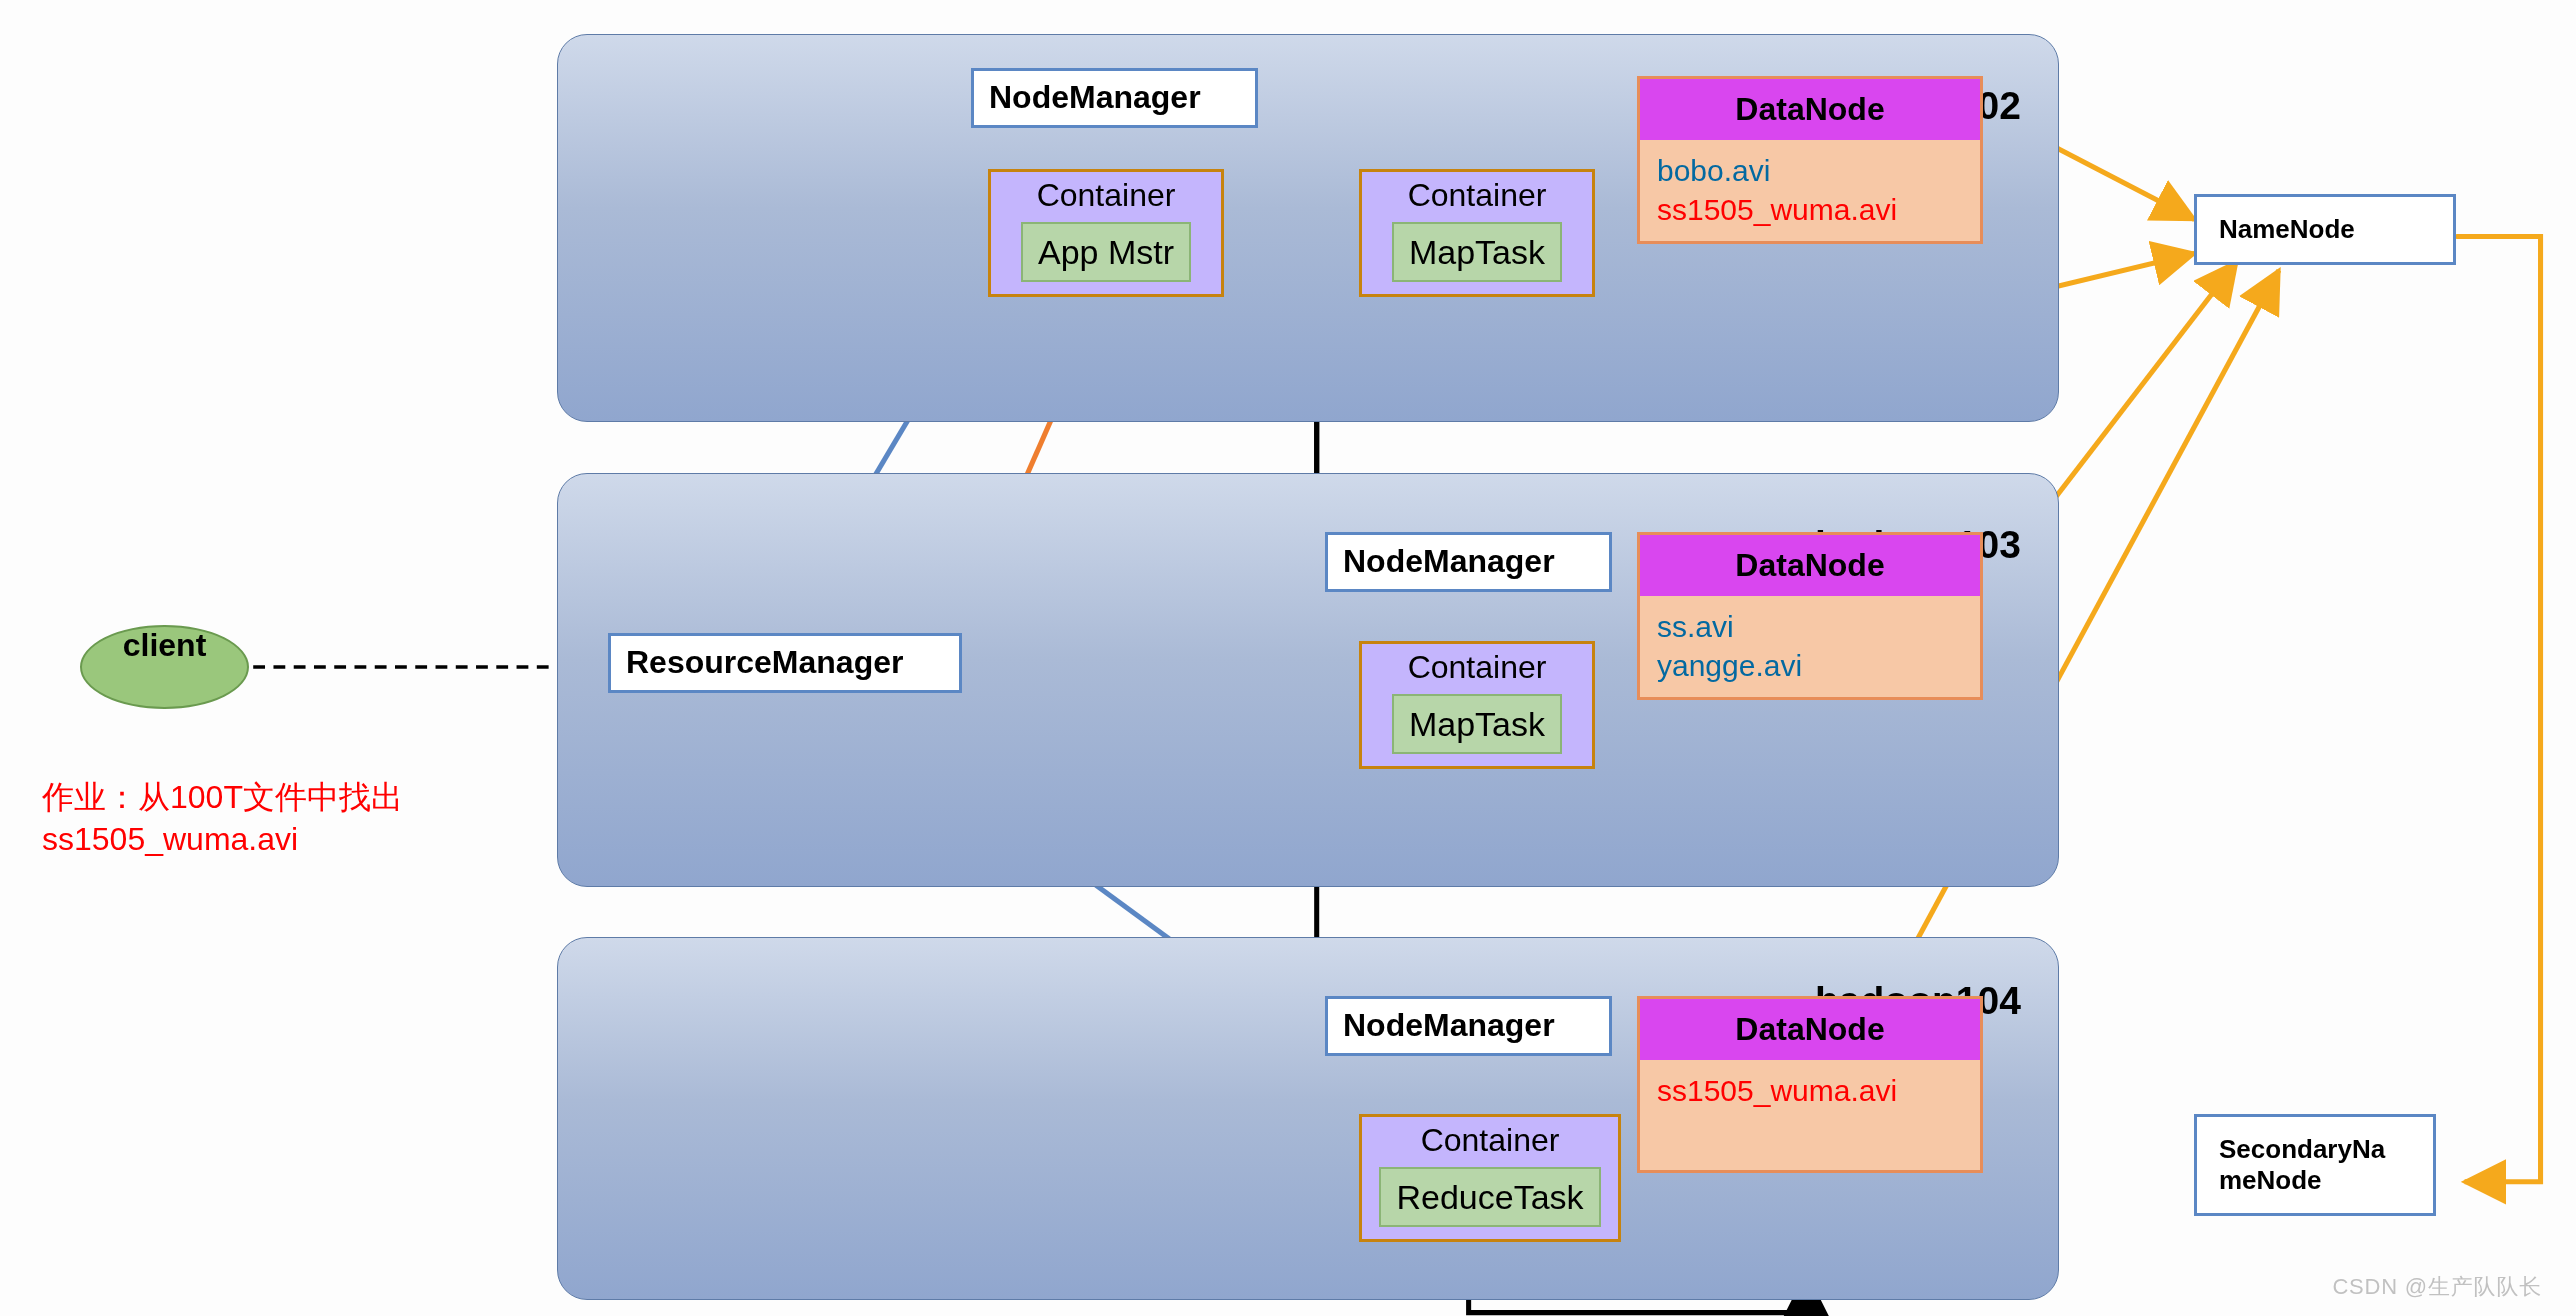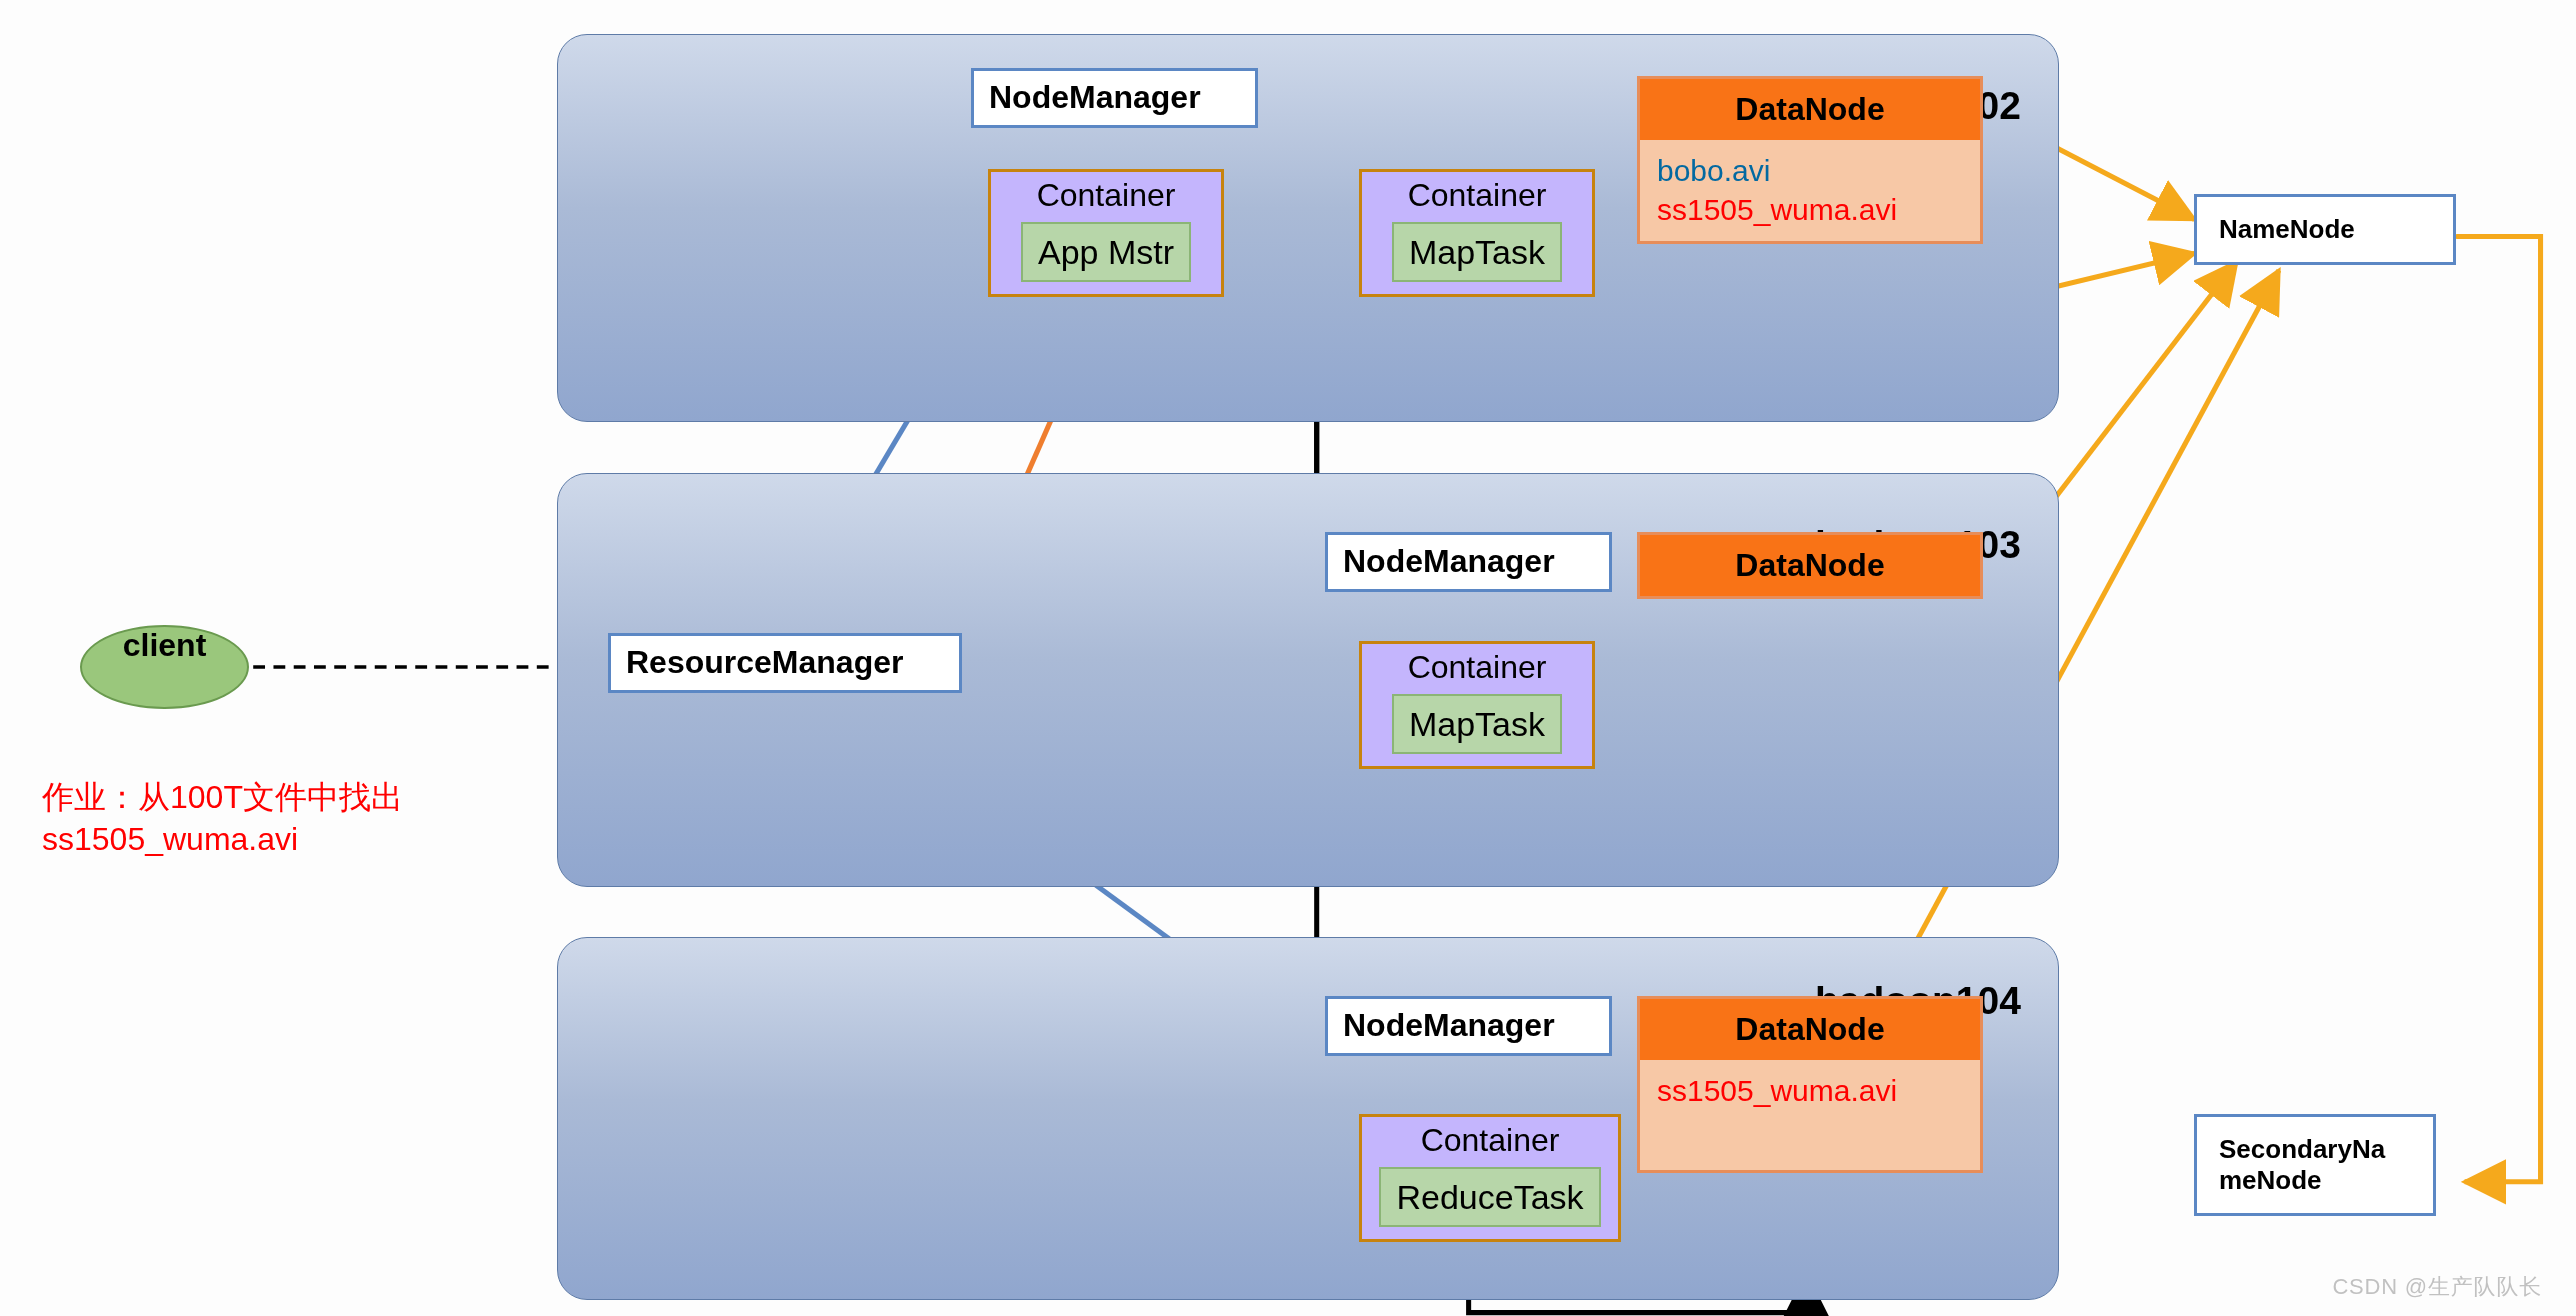--- a/index.html
+++ b/index.html
@@ -69,21 +69,21 @@
     font-size: 34px;
     padding: 8.4px 15px;
     display: inline-block;
   }
 
   .datanode-box {
     position: absolute;
     border: 3.4px solid #e78d59;
   }
   .datanode-head {
-    background: #f97316;
+    background: #d946ef;
     text-align: center;
     font-weight: bold;
     font-size: 32px;
     padding: 11.8px 0;
   }
   .datanode-body {
     background: #f7c8a6;
     font-size: 30px;
     padding: 11.8px 17px;
     line-height: 1.3;
@@ -200,20 +200,24 @@
   <span>NodeManager</span>
 </div>
 
 <div class="container-box" style="left:1359px; top:641px; width:236px;">
   <div class="container-title">Container</div>
   <div class="task-box">MapTask</div>
 </div>
 
 <div class="datanode-box" style="left:1637px; top:532px; width:346px;">
   <div class="datanode-head">DataNode</div>
+  <div class="datanode-body">
+    <div class="file-black">ss.avi</div>
+    <div class="file-black">yangge.avi</div>
+  </div>
 </div>
 
 <div class="host-box" style="left:557px; top:937px; width:1502px; height:363px;"></div>
 <div class="host-label" style="left:1815px; top:979px;">hadoop104</div>
 
 <div class="white-box" style="left:1325px; top:996px; width:287px;">
   <span>NodeManager</span>
 </div>
 
 <div class="container-box" style="left:1359px; top:1114px; width:262px;">

